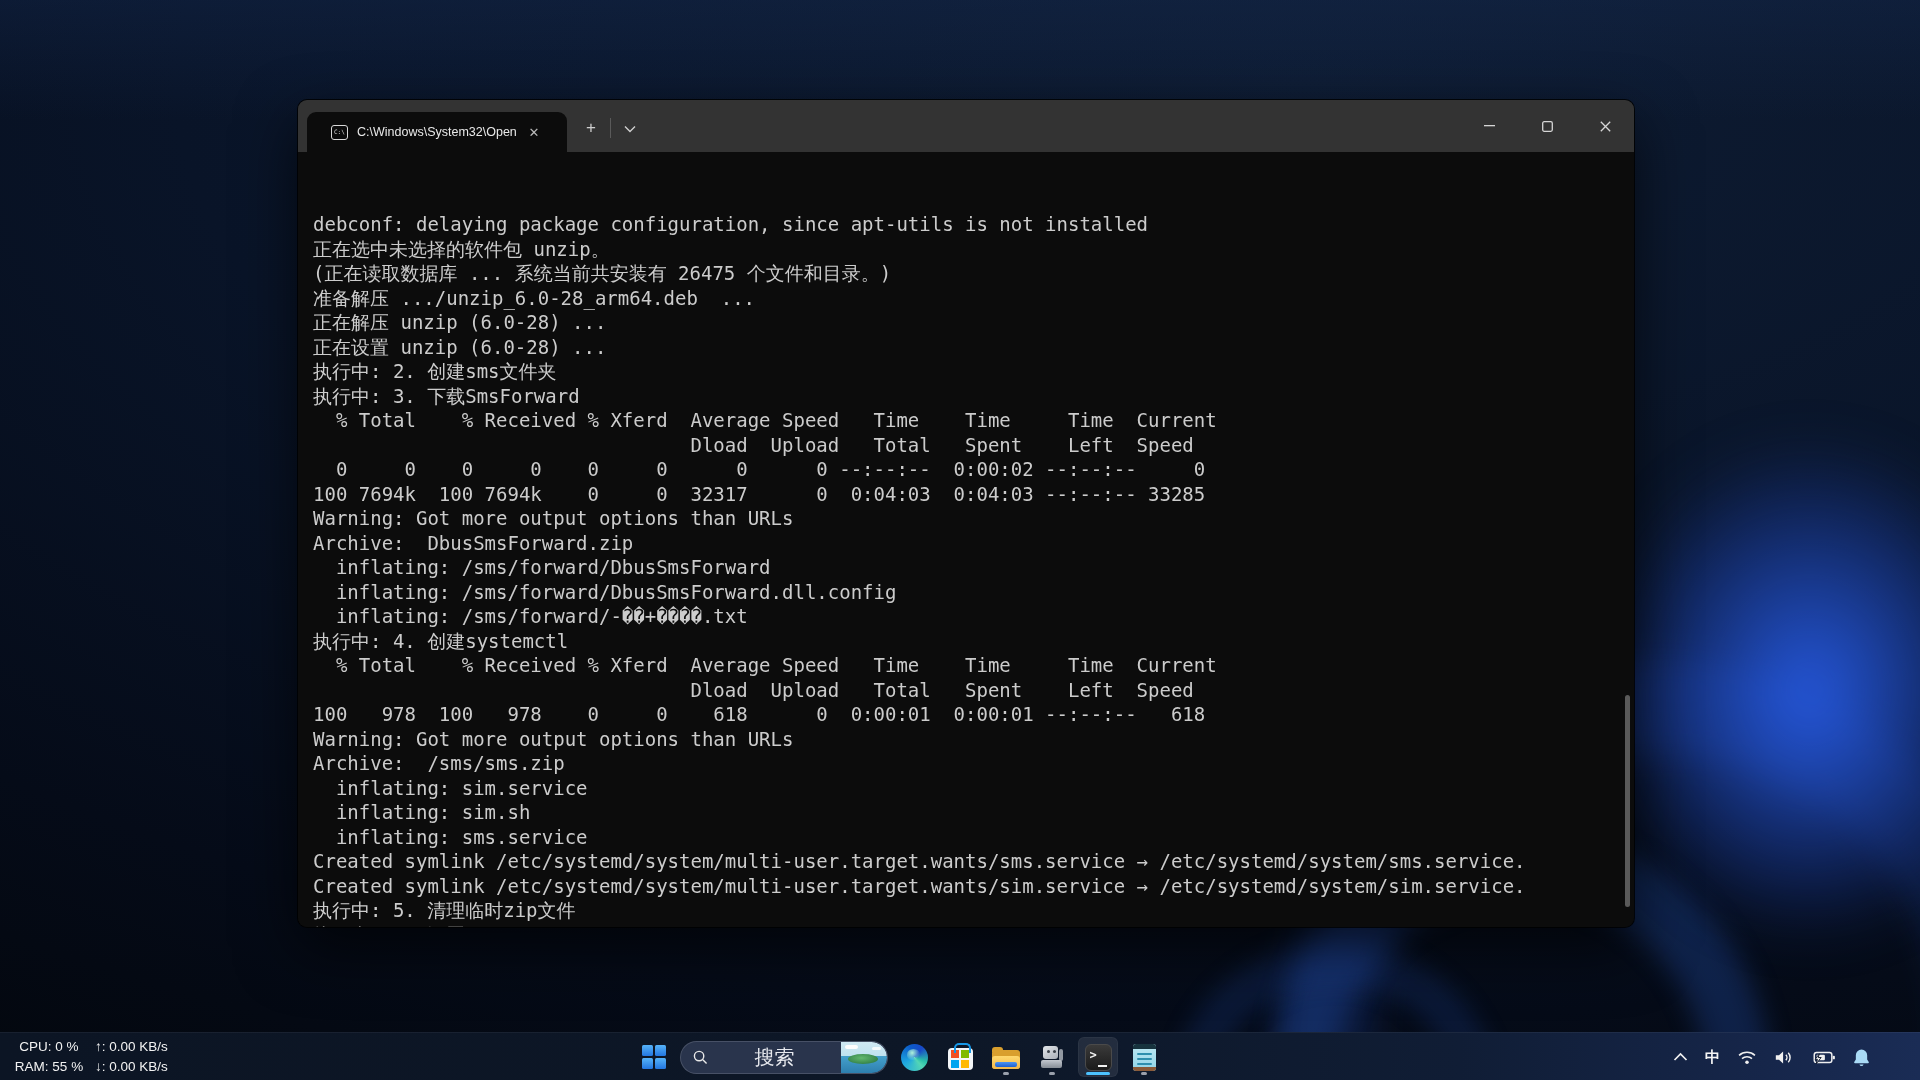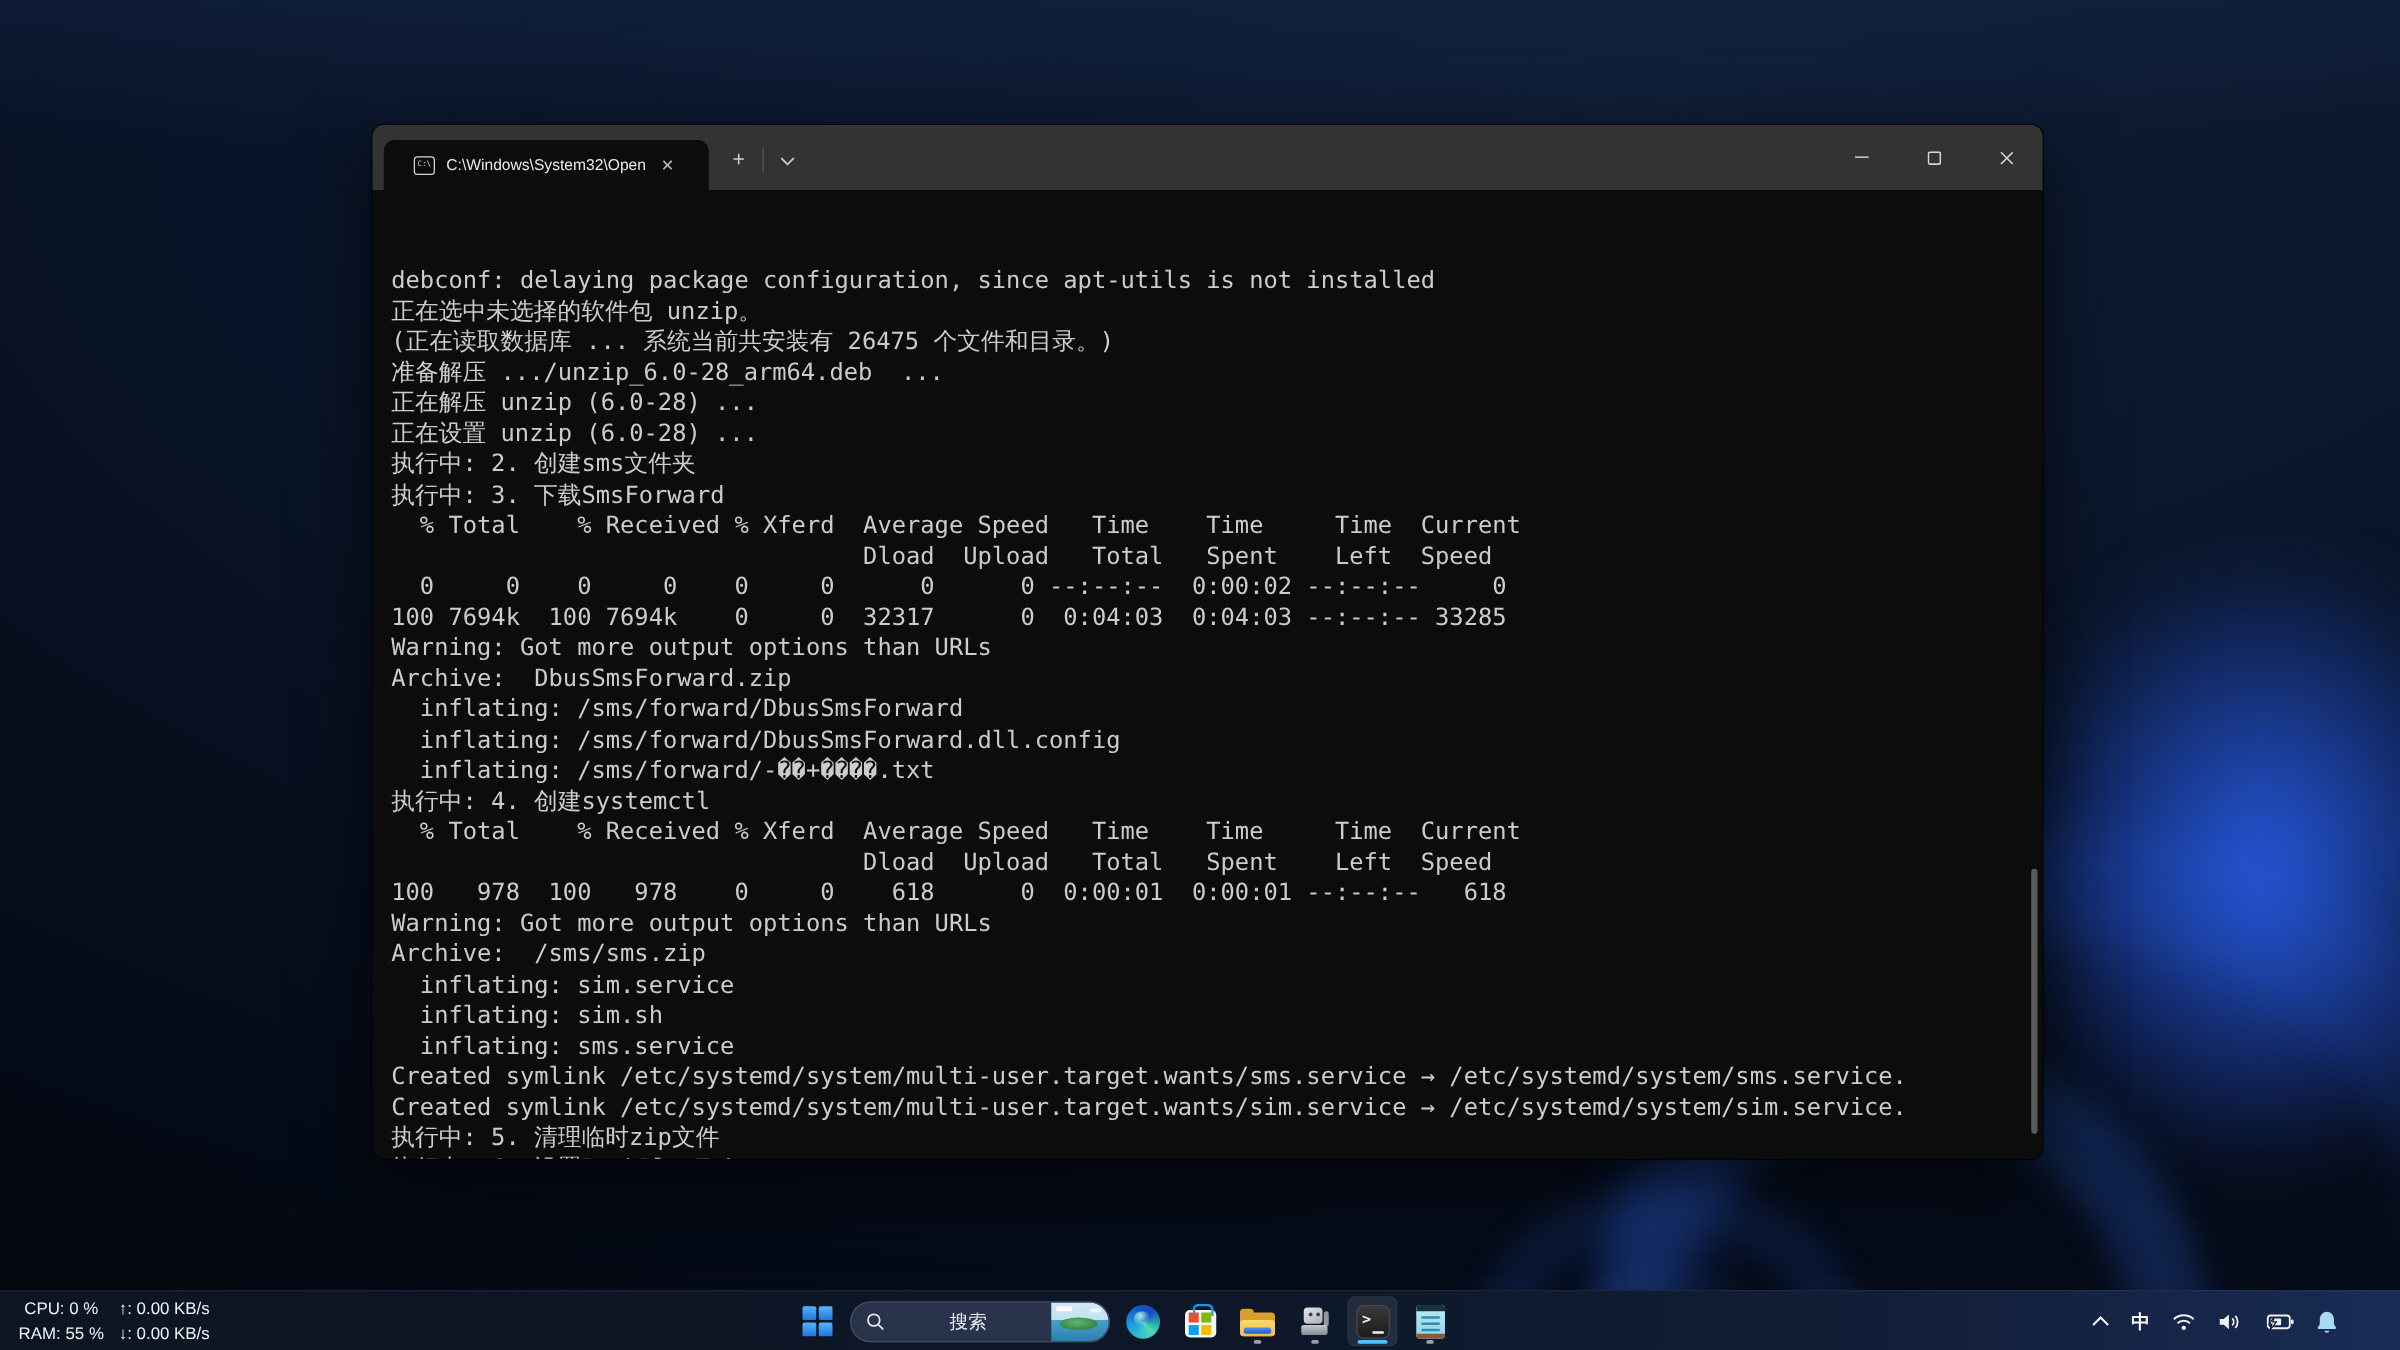--- a/index.html
+++ b/index.html
@@ -66,21 +66,21 @@
     width:24px; height:3px; border-radius:2px; background:#4cc2ff; }
 
   
   .start-logo { width:24px; height:24px; display:grid; grid-template-columns:11px 11px; grid-gap:2px; }
   .start-logo i { background:linear-gradient(180deg,#56b3f8,#2376e0); border-radius:1.5px; width:11px; height:11px; }
 
   
   .search-pill { position:relative; width:208px; height:33px; border-radius:17px;
     background:rgba(47,58,84,.85); border:1px solid rgba(255,255,255,.14);
     display:flex; align-items:center; padding:0 0 0 12px; gap:9px; overflow:hidden; }
-  .search-pill .stext { color:#e7e9ee; font-size:15px; flex:1; }
+  .search-pill .stext { color:#e7e9ee; font-size:20px; flex:1; }
   .search-img { width:46px; height:31px; border-radius:0 16px 16px 0; position:relative; overflow:hidden;
     background:linear-gradient(180deg,#cfe9f3 0%,#bfe2ef 46%,#45a0cc 46%,#2d7fae 100%); }
   .search-img .island { position:absolute; left:7px; top:12px; width:30px; height:10px; border-radius:50%;
     background:radial-gradient(ellipse at 45% 40%, #63b86f, #36854a 70%); }
   .search-img .cloud { position:absolute; left:4px; top:3px; width:13px; height:4px; border-radius:3px; background:#fdfdfd; }
   .search-img .cloud2 { position:absolute; right:6px; top:5px; width:9px; height:3px; border-radius:3px; background:#f4fafc; }
 
   
   .edge-icon { width:27px; height:27px; border-radius:50%;
     background: conic-gradient(from 140deg, #53d6b5, #1fa7df 28%, #0b5bc9 55%, #1848c8 72%, #2bc1a8 92%, #53d6b5);

